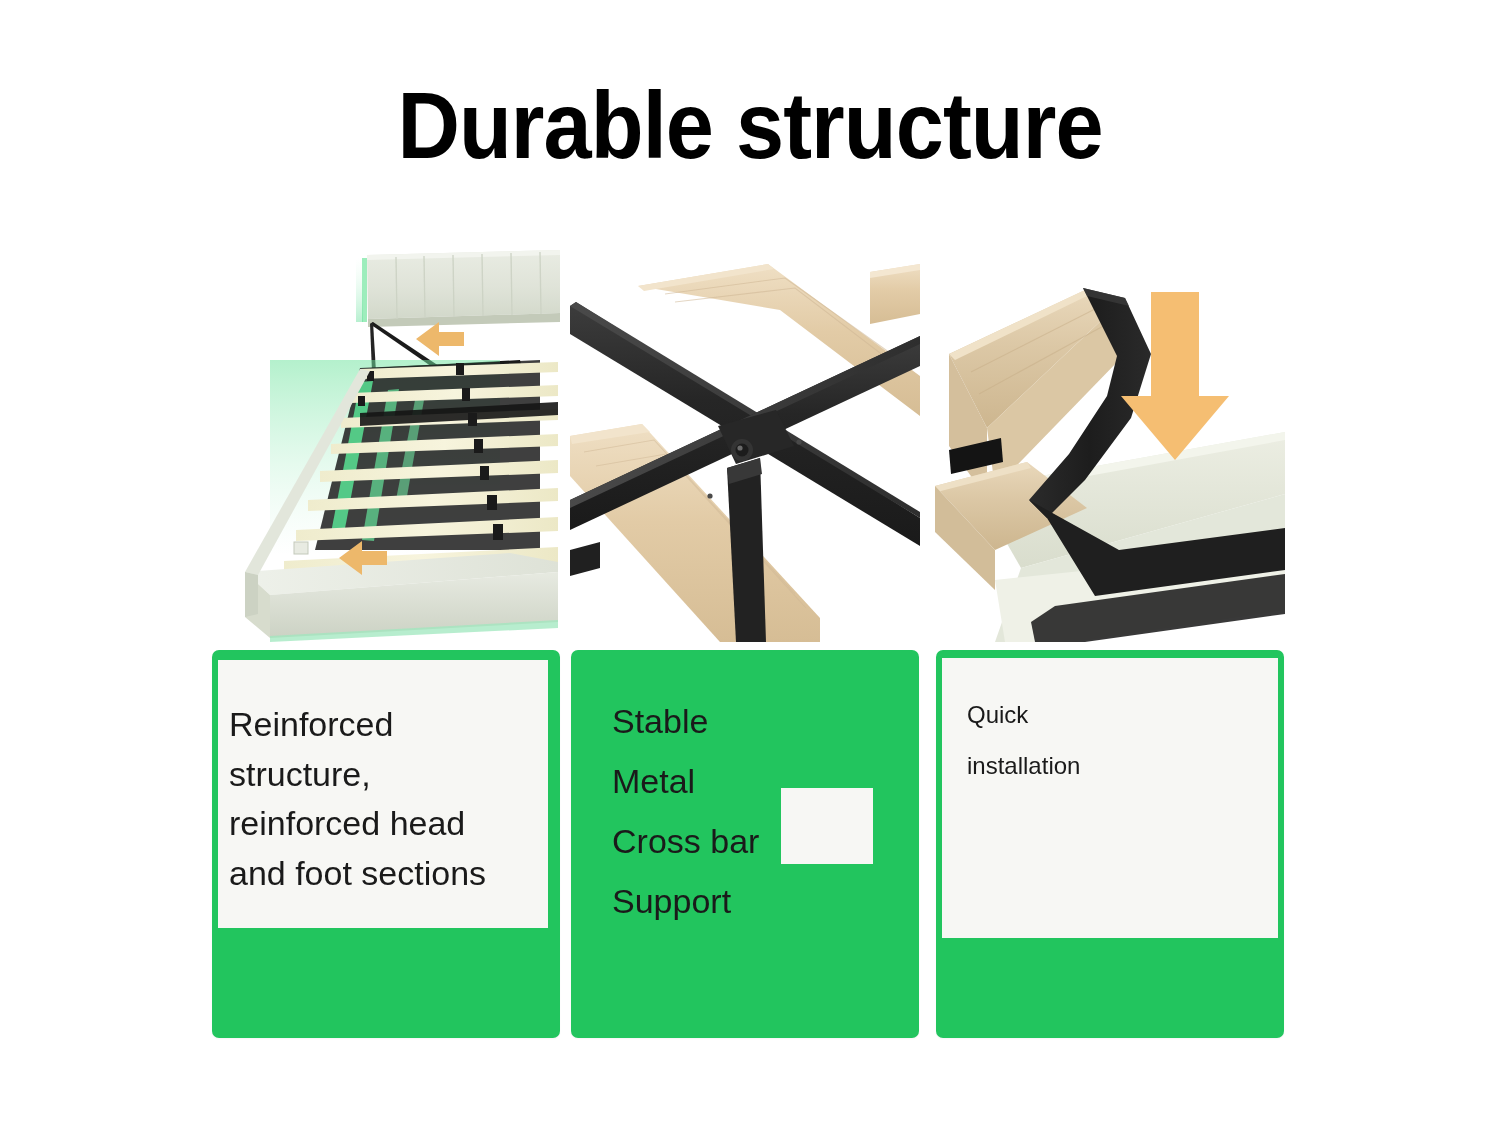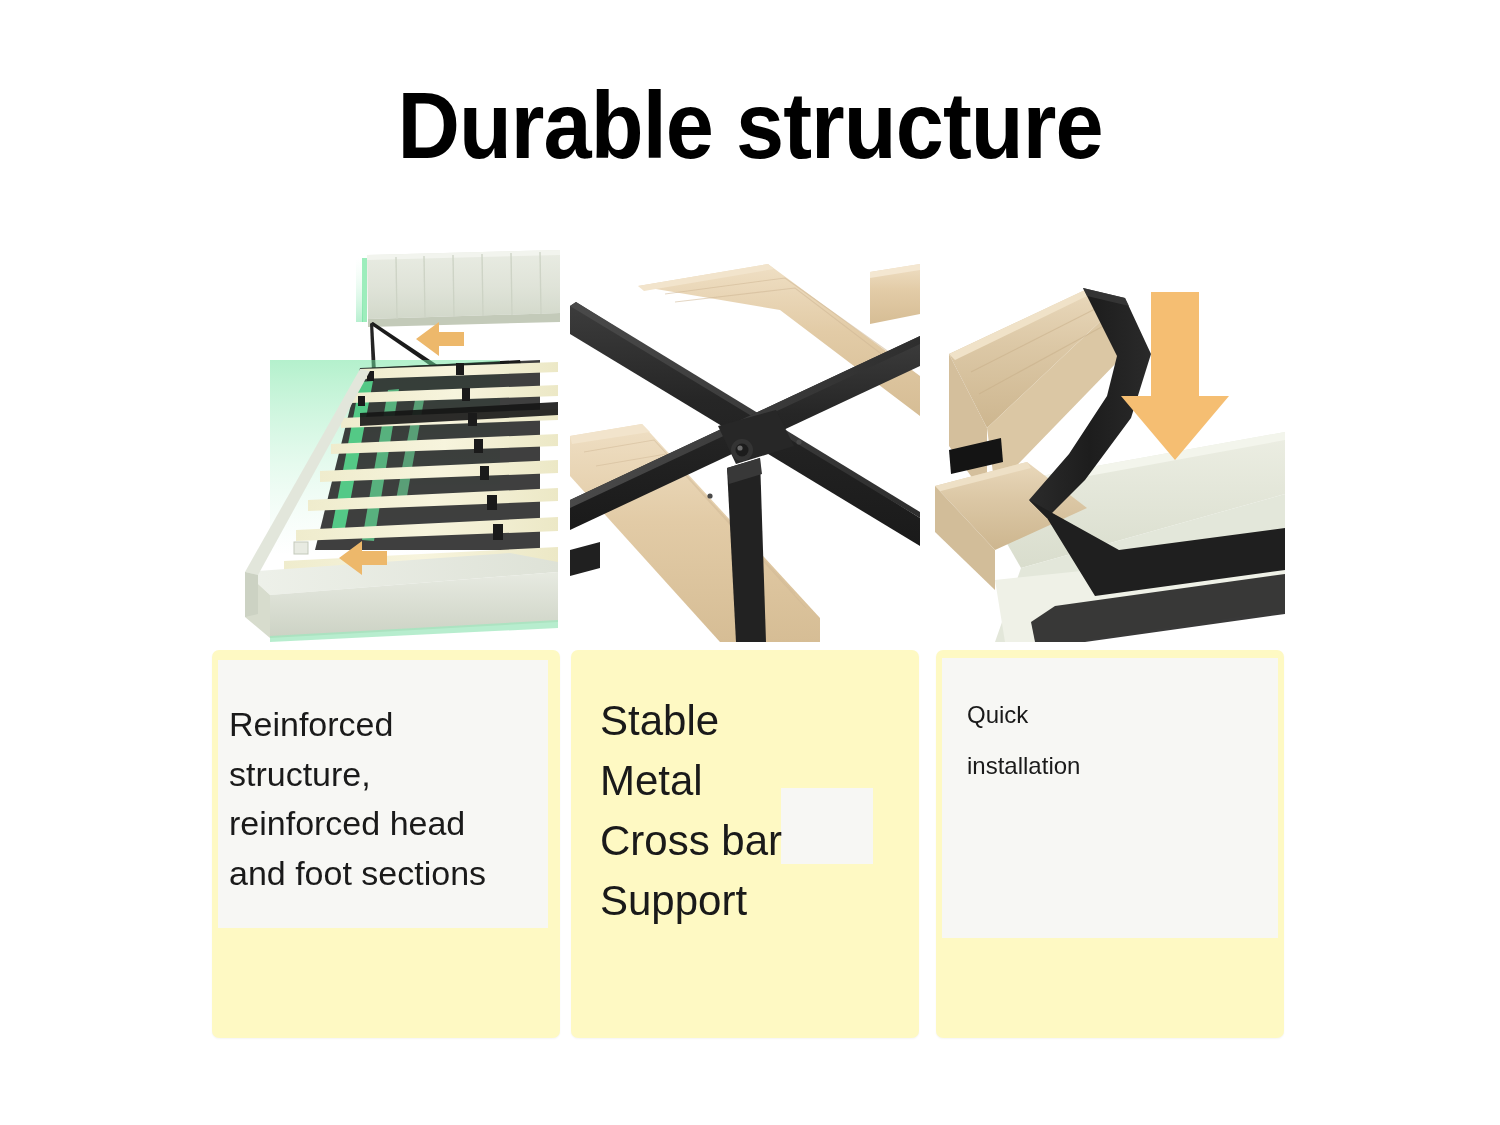--- a/index.html
+++ b/index.html
@@ -62,21 +62,21 @@
     left: 0;
     top: 650px;
     width: 1500px;
     height: 390px;
   }
   .card {
     position: absolute;
     top: 0;
     width: 348px;
     height: 388px;
-    background: #fef9c3;
+    background: #22c55e;
     border-radius: 7px;
     box-shadow: 0 1px 2px rgba(0,0,0,0.045);
     text-decoration: underline;
   }
   .card-1 { left: 212px; }
   .card-2 { left: 571px; }
   .card-3 { left: 936px; }
 
   
   .ghost {
@@ -92,21 +92,21 @@
     position: absolute;
     left: 17px;
     right: 14px;
     color: #1a1a1a;
     font-family: "Liberation Sans", sans-serif;
     font-weight: 400;
     font-size: 34px;
     white-space: pre-line;
   }
   .card-1 .card-text { top: 50px; line-height: 49.5px; font-size: 34px; }
-  .card-2 .card-text { left: 29px; top: 41px; line-height: 60px; font-size: 42px; }
+  .card-2 .card-text { left: 41px; top: 41px; line-height: 60px; font-size: 34px; }
   .card-3 .card-text { left: 31px; top: 39px; line-height: 51px; font-size: 24px; }
 </style>
 </head>
 <body>
 
 <div class="title">Durable structure</div>
 
 <div class="panels">
 
   <div class="photo photo-1">

